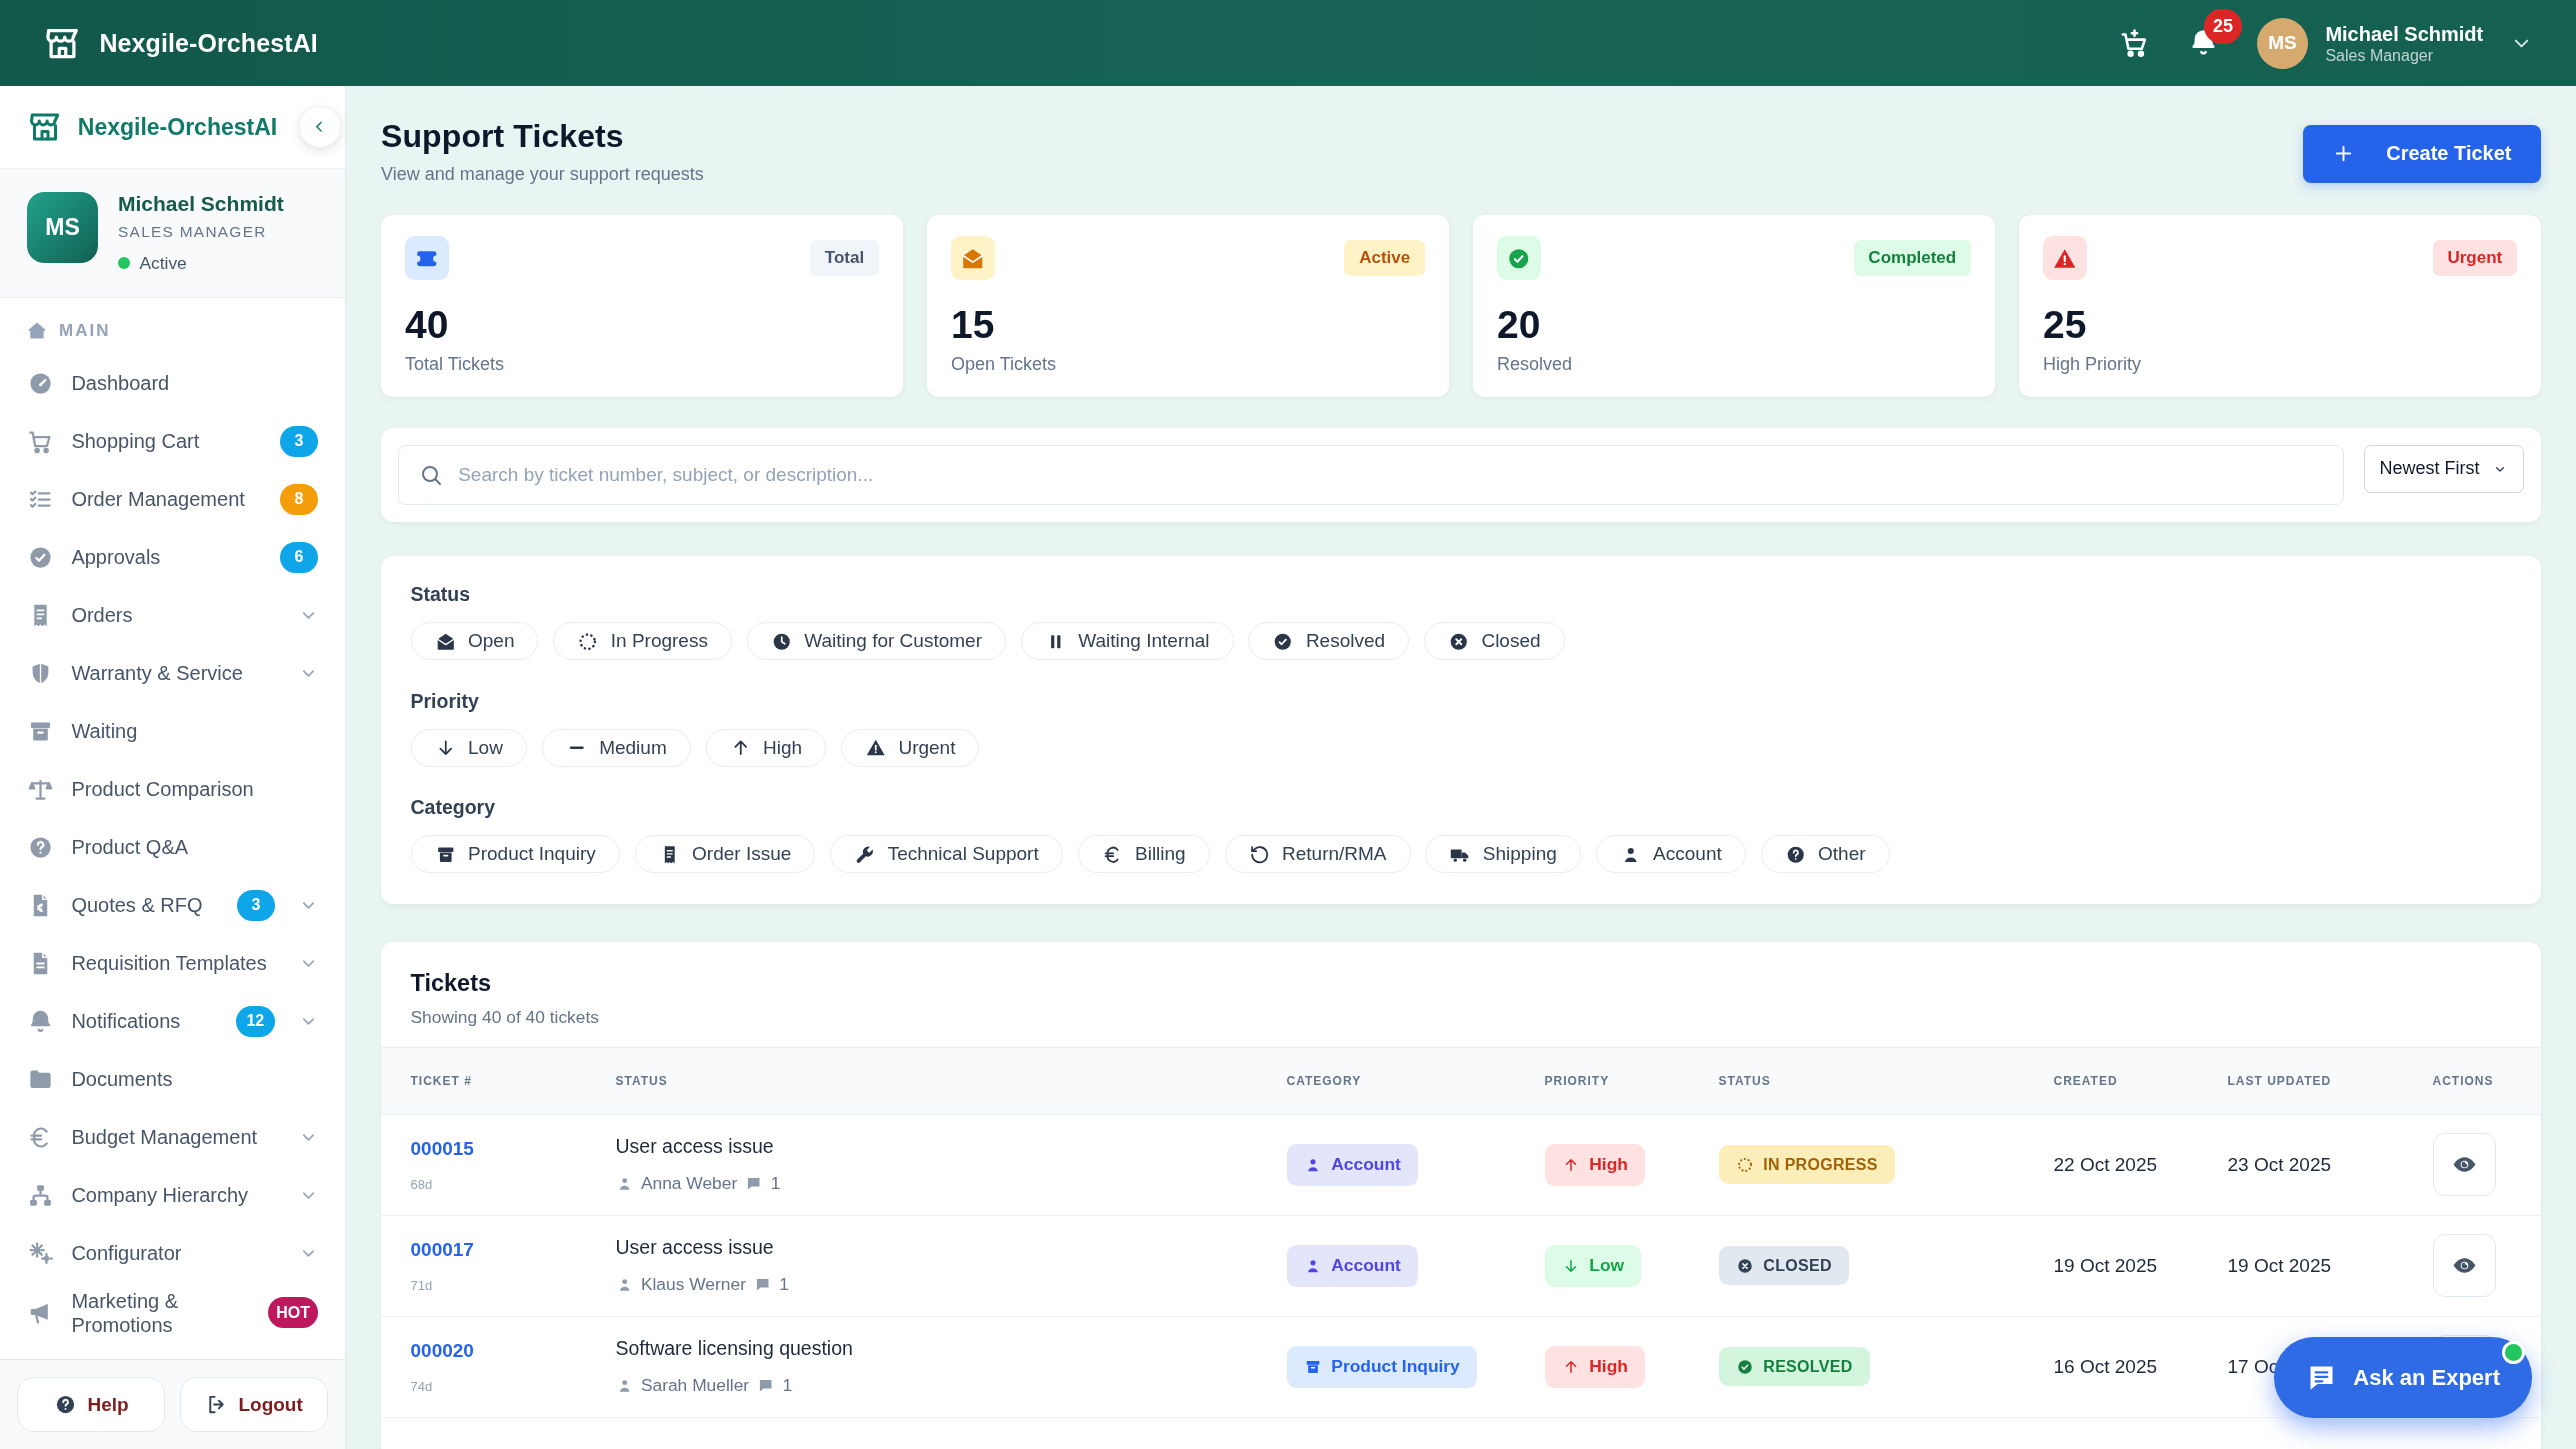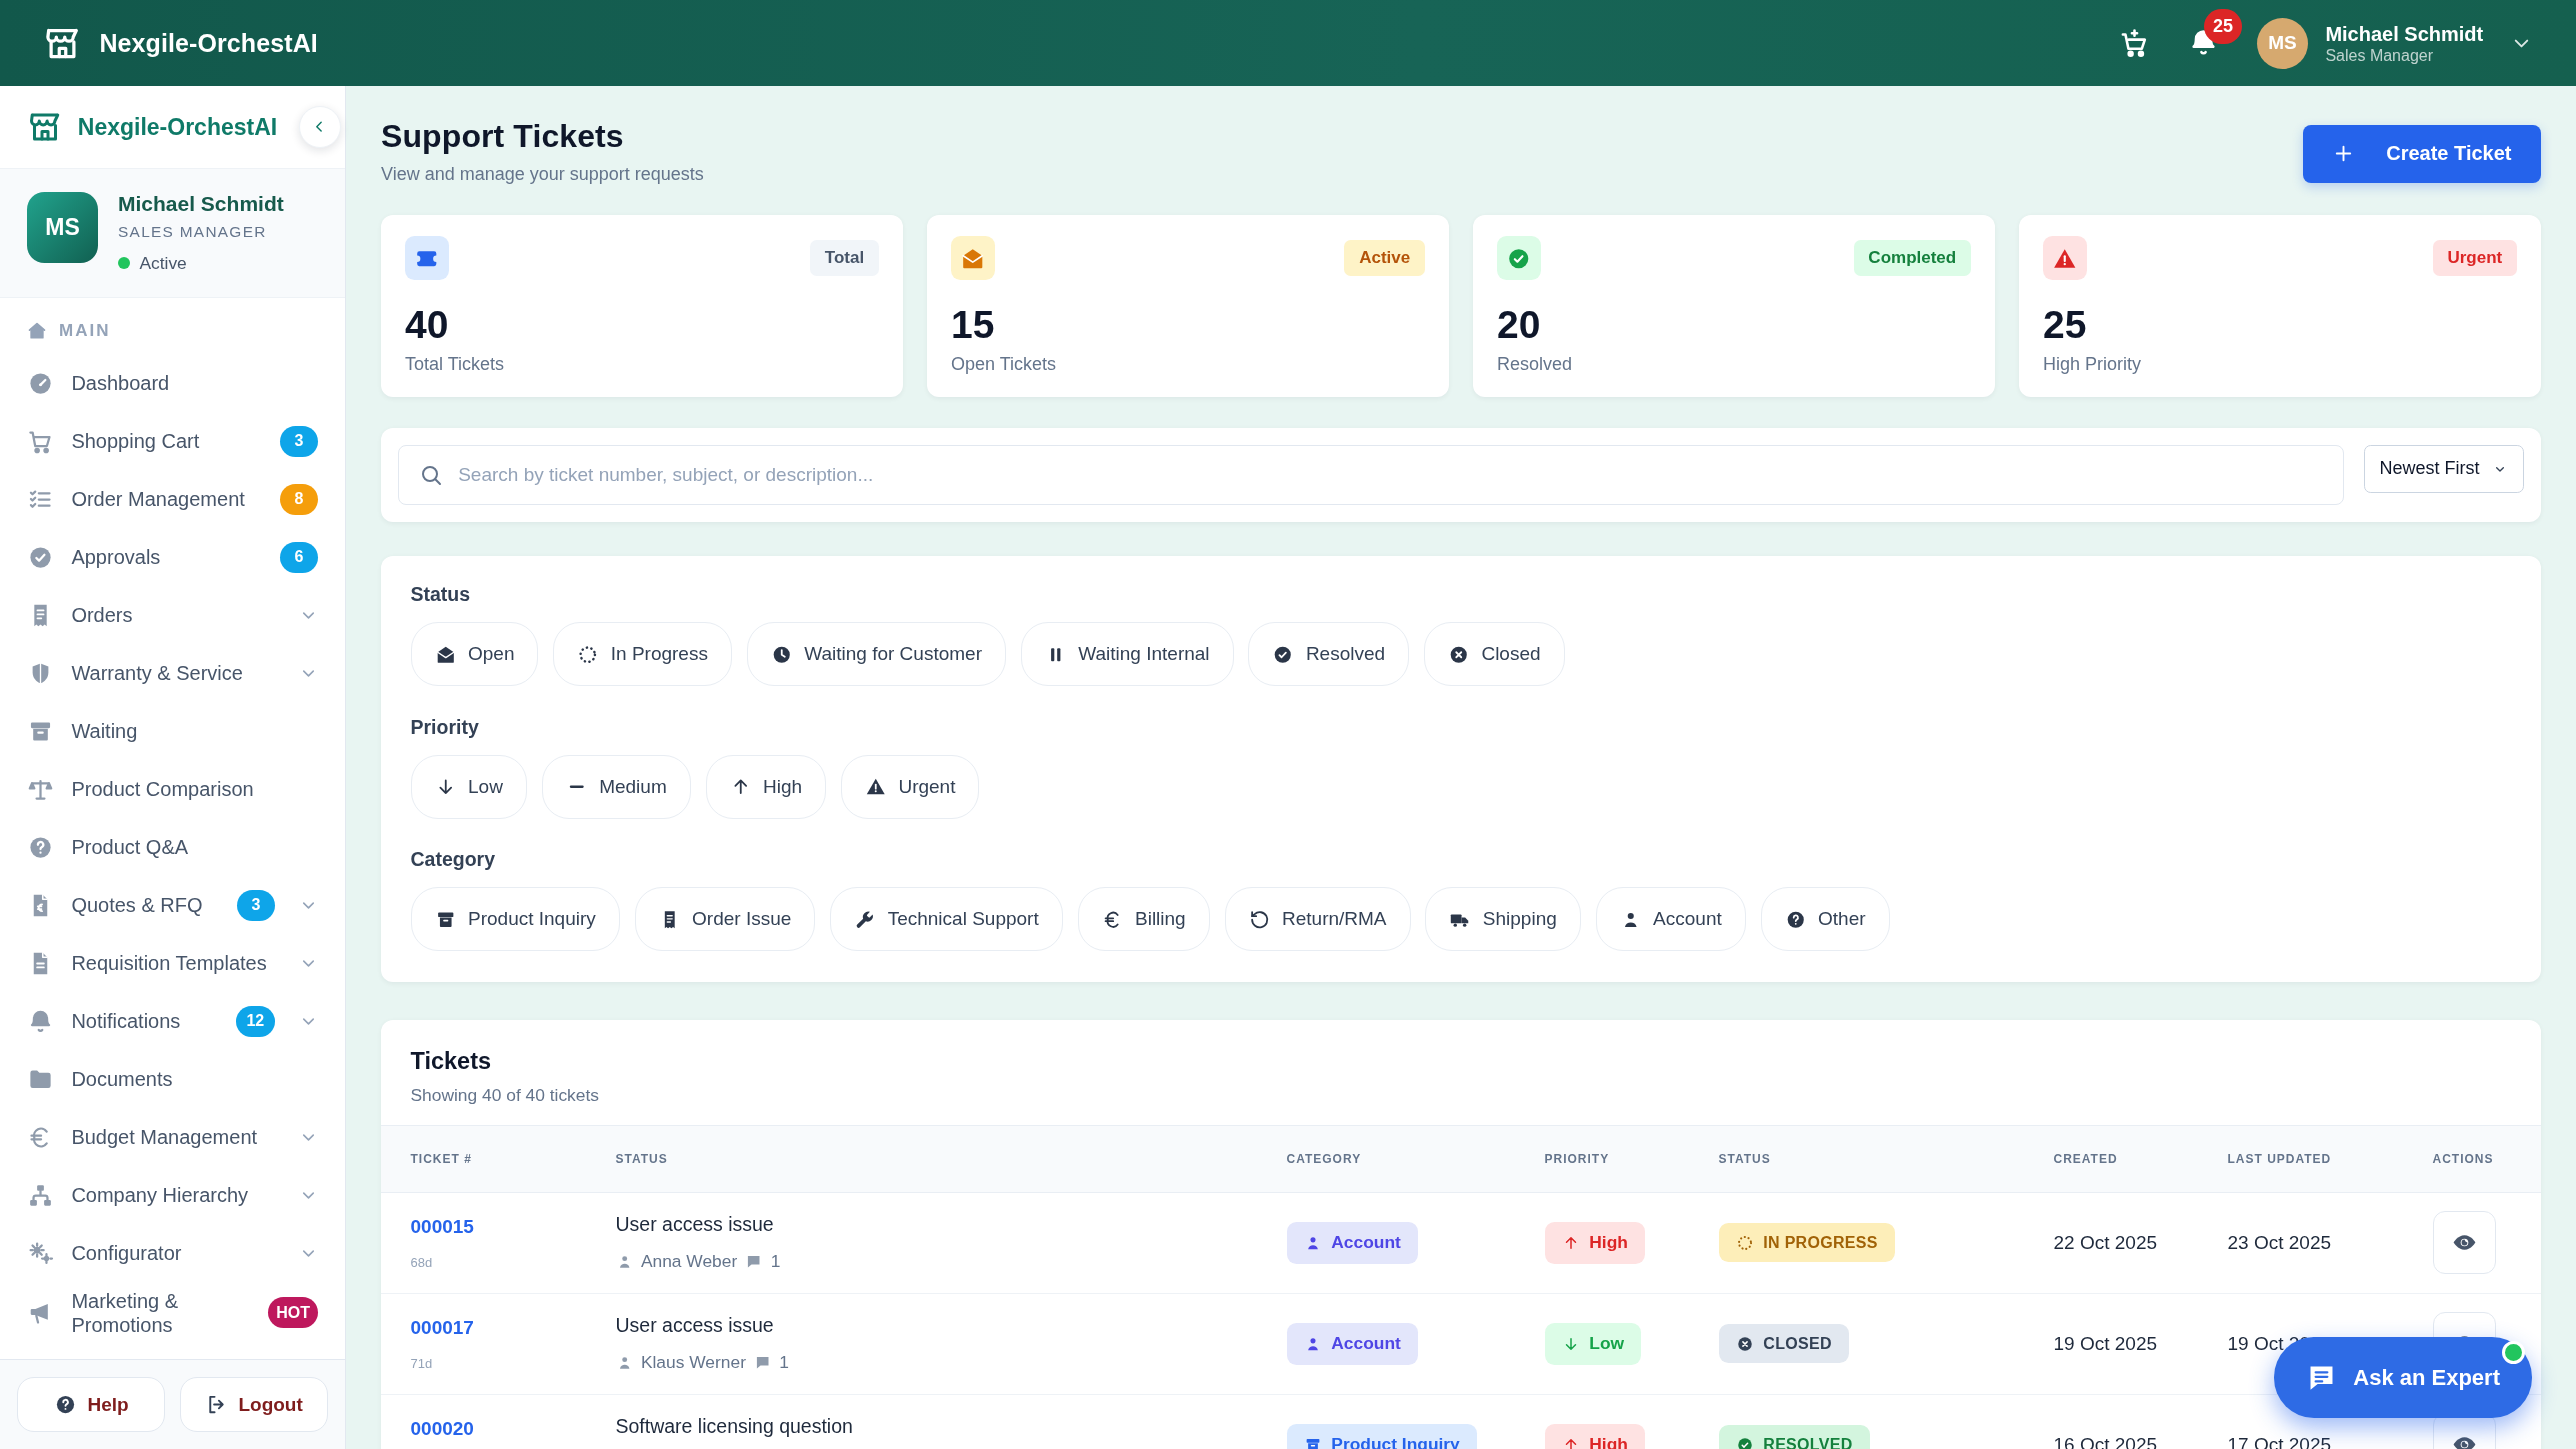--- a/index.html
+++ b/index.html
@@ -113,21 +113,21 @@
     display:flex; align-items:center; justify-content:space-between; padding:0 14.8px; cursor:pointer; }
   .sort-value { font-size:18px; color:#0f172a; }
   .sort-select .ic { width:16px; height:16px; color:#334155; }
 
   
   .filters-card { background:#fff; border-radius:12px; margin-top:34px; padding:27px 29.5px 31px;
     box-shadow:0 1.3px 5.4px rgba(15,23,42,.05); }
   .filter-label { font-size:19.5px; font-weight:700; color:#334155; margin-bottom:16px; }
   .chip-row { display:flex; flex-wrap:wrap; gap:14.8px; }
   .chip-row + .filter-label { margin-top:29.5px; }
-  .chip { display:inline-flex; align-items:center; gap:12px; height:64px; padding:0 23px;
+  .chip { display:inline-flex; align-items:center; gap:12px; height:38px; padding:0 23px;
     border:1.3px solid #e8edf3; border-radius:27px; background:#fff; font-size:19px; color:#334155;
     cursor:pointer; }
   .chip .ic { width:21.5px; height:21.5px; color:#2b3648; }
 
   
   .table-card { background:#fff; border-radius:12px; margin-top:38px; box-shadow:0 1.3px 5.4px rgba(15,23,42,.05);
     overflow:hidden; padding-bottom:40px; }
   .table-head { padding:28px 29.5px 19px; }
   .table-title { font-size:23.5px; font-weight:800; color:#0f172a; }
   .table-sub { font-size:17.4px; color:#64748b; margin-top:9.4px; }

